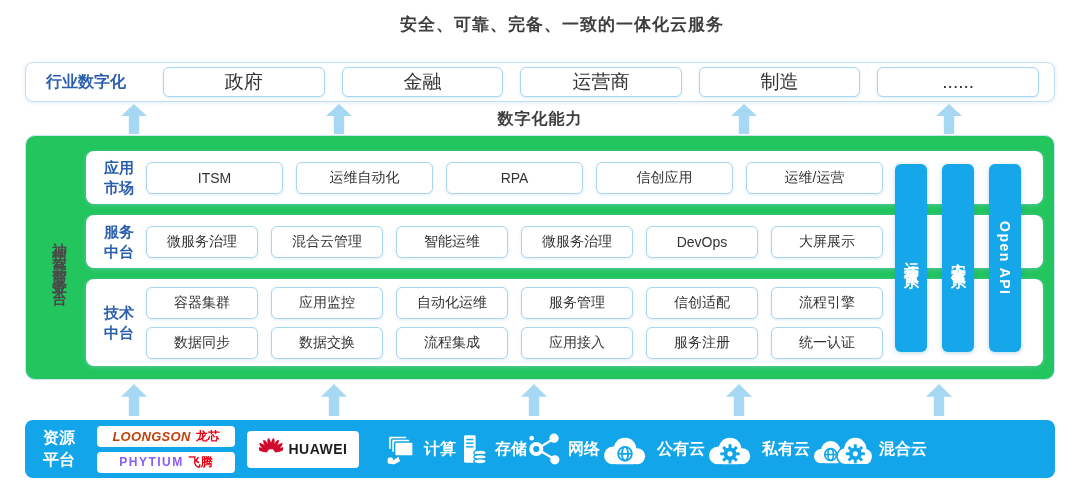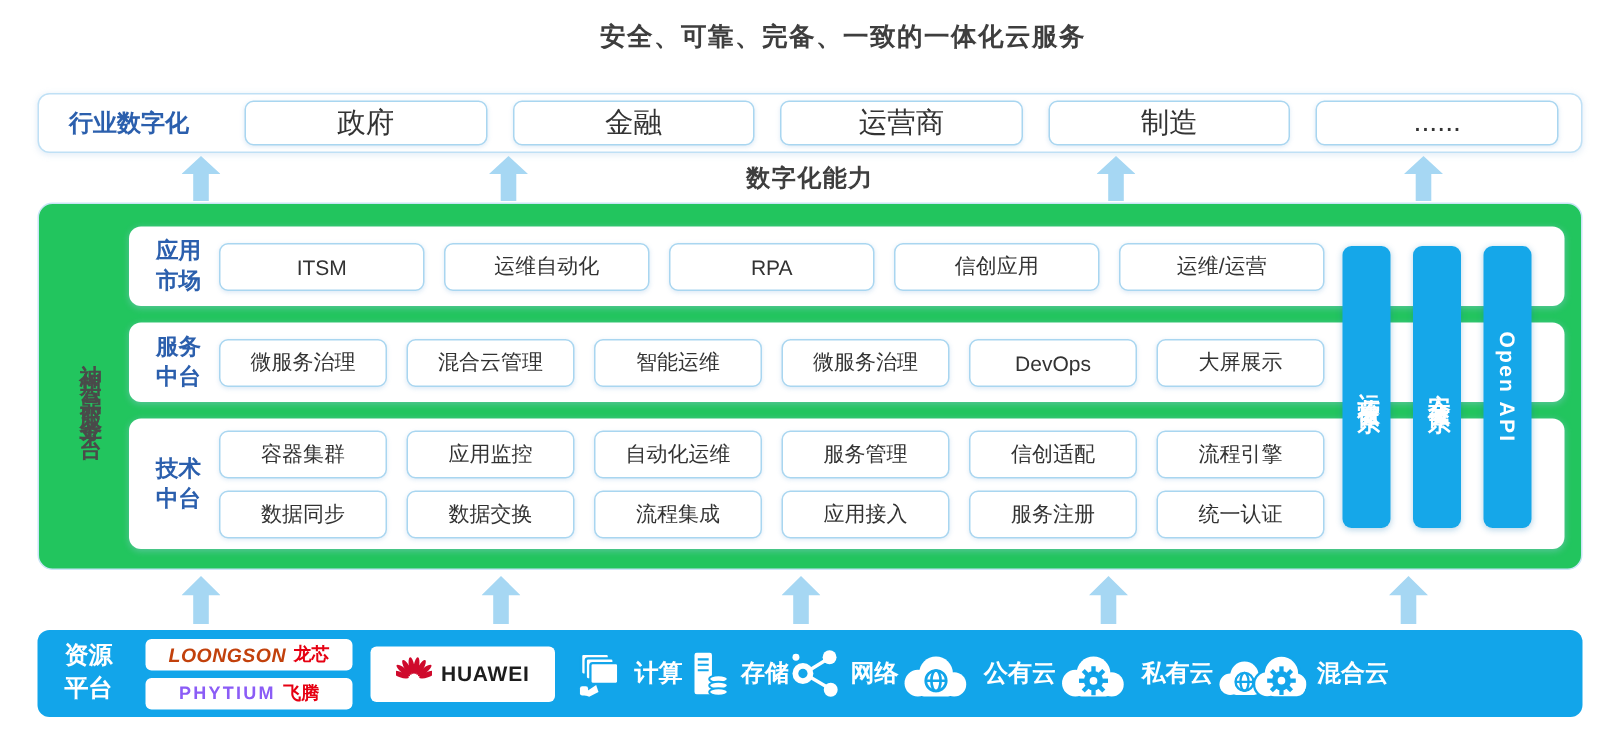--- a/index.html
+++ b/index.html
@@ -63,22 +63,22 @@
     background:#12a5ea;border-radius:8px;display:flex;align-items:center;
     padding:0 18px 0 18px;box-sizing:border-box;}
   .res-label{flex:none;width:38px;margin-right:16px;color:#fff;font-size:16px;
     font-weight:bold;line-height:1.35;}
   .vendor-stack{flex:none;display:flex;flex-direction:column;gap:5px;margin-right:12px;}
   .vendor-pill{background:#fff;border-radius:4px;height:21px;width:138px;
     display:flex;align-items:center;justify-content:center;gap:5px;}
   .loongson-en{color:#c2410c;font-weight:bold;font-style:italic;font-size:13px;letter-spacing:.3px;}
   .loongson-cn{color:#e60012;font-weight:bold;font-size:12px;}
   .phytium-en{color:#8b5cf6;font-weight:bold;font-size:12px;letter-spacing:1.5px;}
-  .huawei-pill{flex:none;background:#fff;border-radius:4px;height:37px;width:123px;
-    display:flex;align-items:center;justify-content:center;gap:6px;margin-right:8px;}
+  .huawei-pill{flex:none;background:#fff;border-radius:4px;height:37px;width:112px;
+    display:flex;align-items:center;justify-content:center;gap:6px;margin-right:20px;}
   .huawei-text{font-weight:bold;font-size:14px;color:#1d1d1d;letter-spacing:.5px;}
   .res-items{flex:1;display:flex;align-items:center;padding:0 4px;}
   .res-item{display:flex;align-items:center;gap:7px;color:#fff;font-size:16px;font-weight:bold;}
   .res-item svg{display:block;}
 </style>
 </head>
 <body>
 
 <div class="canvas">
 

